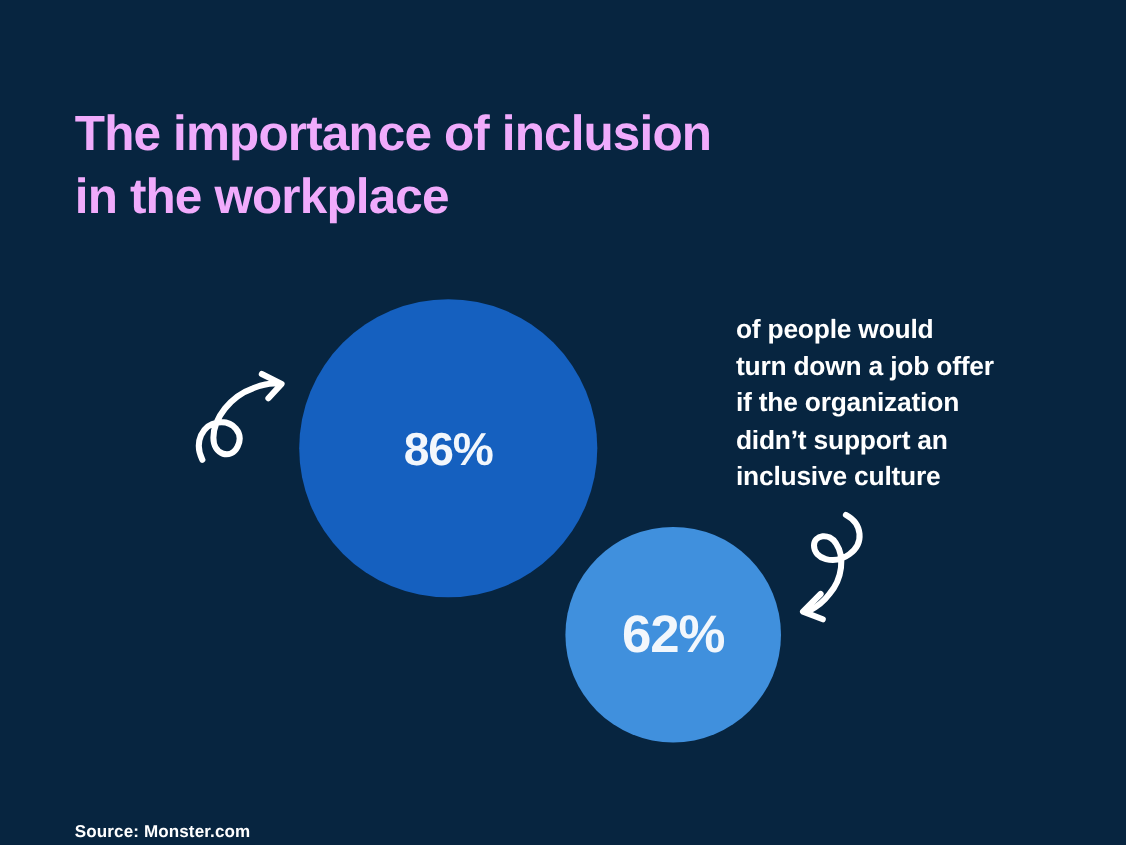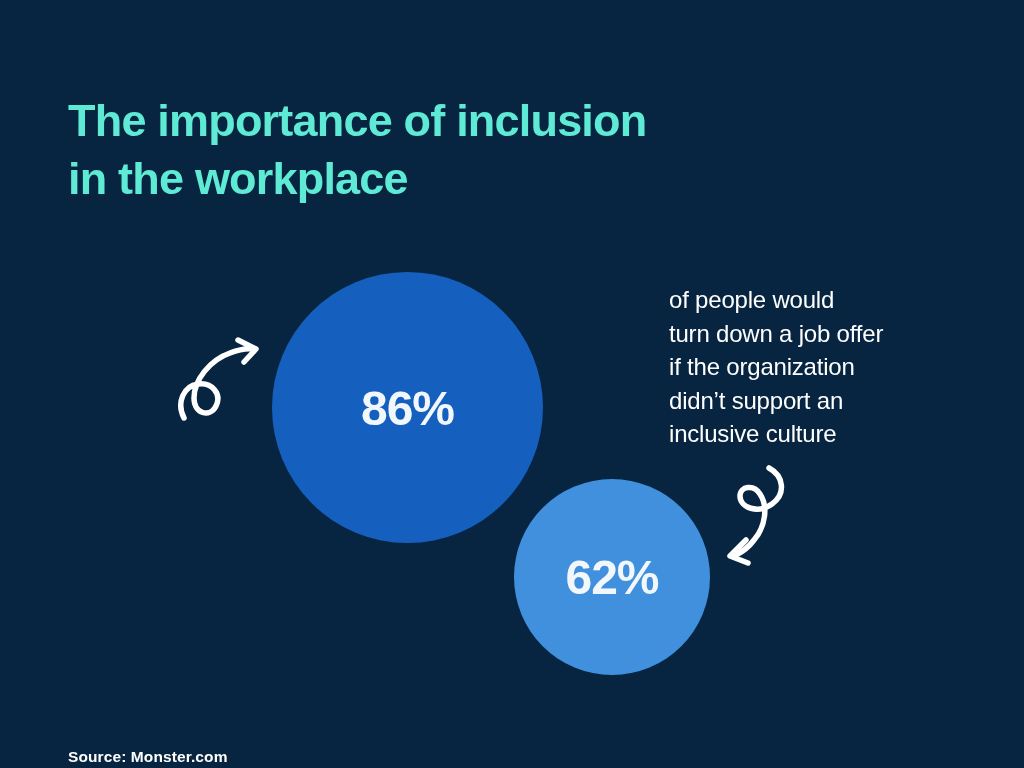--- a/index.html
+++ b/index.html
@@ -22,21 +22,21 @@
   
   .title {
     position: absolute;
     left: 68px;
     top: 92px;
     width: 680px;
     font-size: 45px;
     font-weight: bold;
     line-height: 58px;
     letter-spacing: -0.8px;
-    color: #5eead4;
+    color: #f0abfc;
     white-space: pre-line;
   }
   
   .circle {
     position: absolute;
     border-radius: 50%;
     display: flex;
     align-items: center;
     justify-content: center;
   }
@@ -54,29 +54,29 @@
     justify-content: center;
   }
   .pct {
     color: #f2f7fc;
     font-weight: bold;
     letter-spacing: -1px;
     line-height: 1;
     position: relative;
     top: 1px;
   }
-  .pct-big { font-size: 48px; }
+  .pct-big { font-size: 42px; }
   .pct-small { font-size: 48px; }
   
   .caption {
     position: absolute;
     color: #ffffff;
     font-size: 24px;
     line-height: 33.5px;
-    font-weight: normal;
+    font-weight: bold;
     letter-spacing: -0.2px;
     white-space: pre-line;
   }
   .caption-left {
     left: 68px;
     top: 437px;
     width: 250px;
   }
   .caption-right {
     left: 669px;

